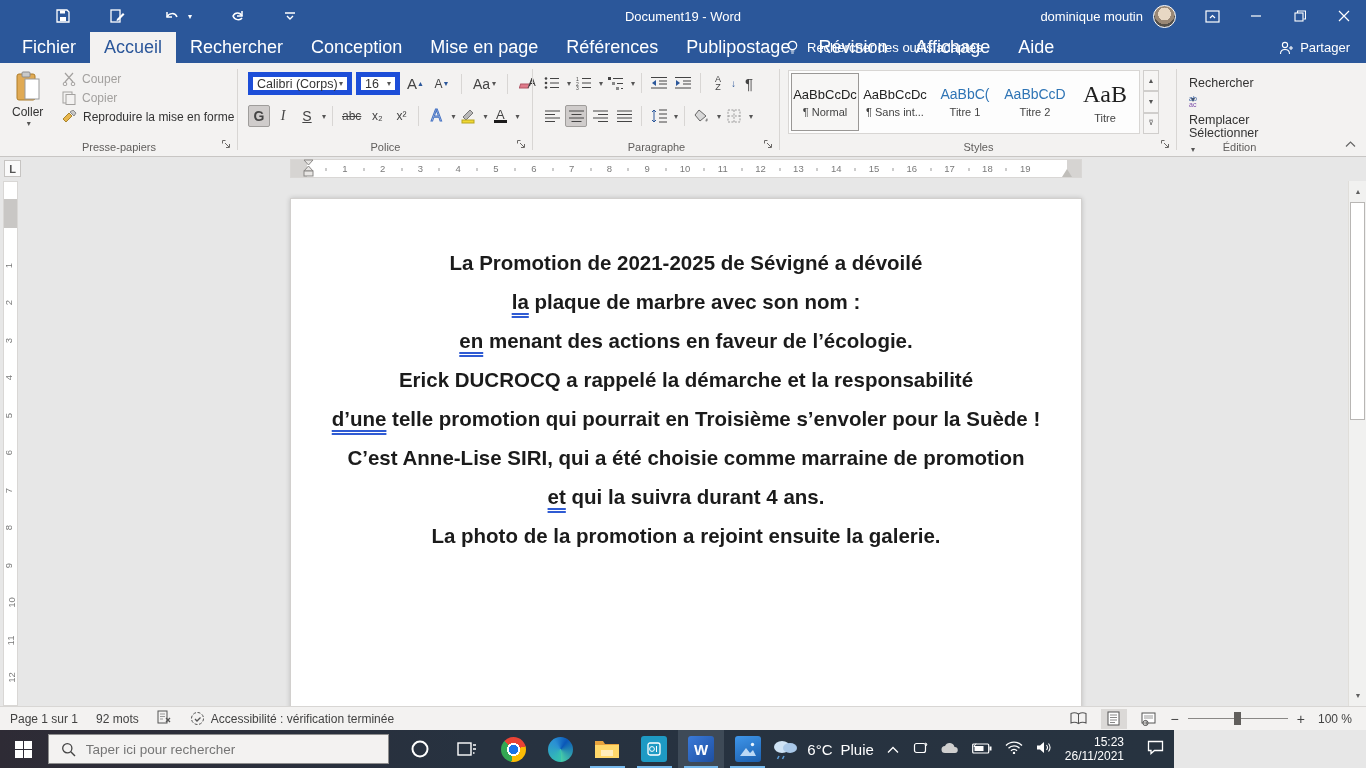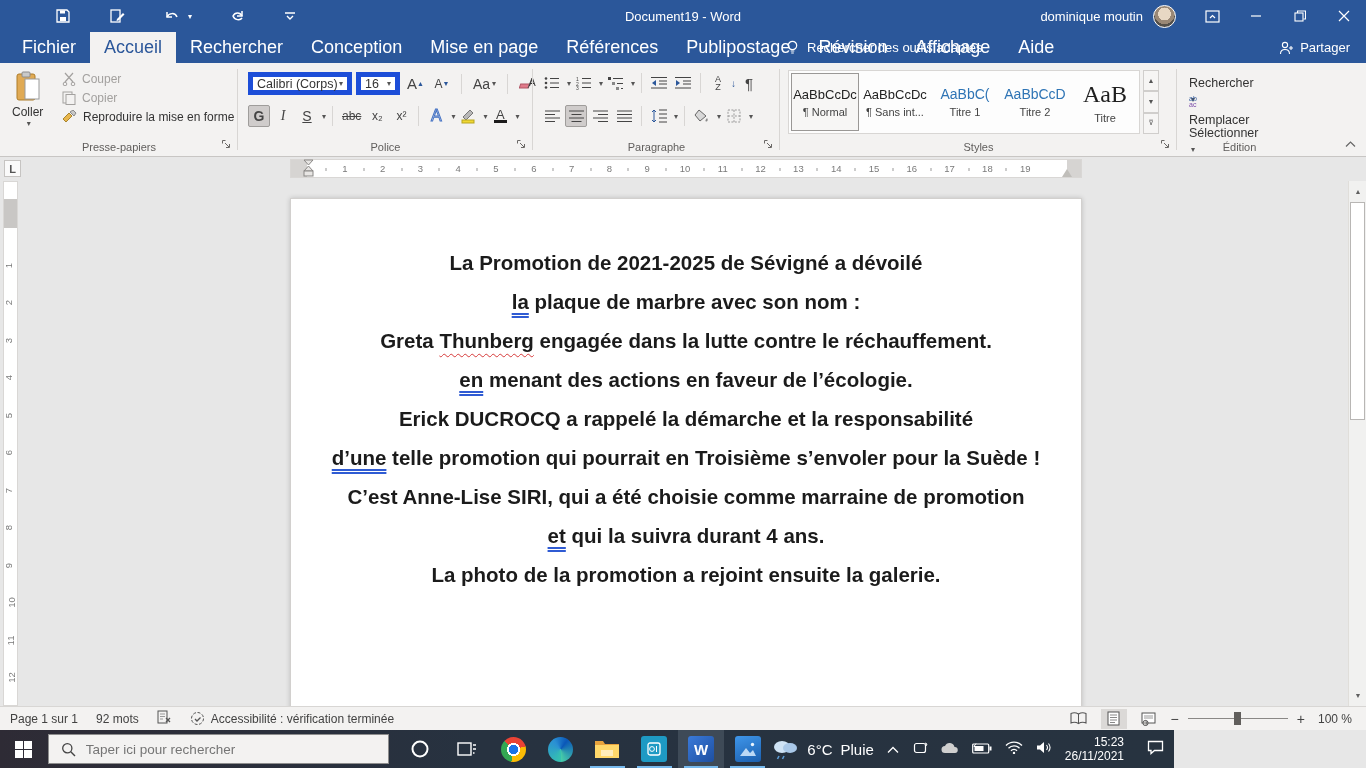--- a/index.html
+++ b/index.html
@@ -583,21 +583,20 @@
         <span class="vnum" style="top: 340px;">8</span>
         <span class="vnum" style="top: 377.5px;">9</span>
         <span class="vnum" style="top: 415px;">10</span>
         <span class="vnum" style="top: 452.5px;">11</span>
         <span class="vnum" style="top: 490px;">12</span>
       </div>
     <div class="page">
       <div class="doctext" id="doc-host">
           <div class="doc-line"><span>La Promotion de 2021-2025 de Sévigné a dévoilé</span></div>
           <div class="doc-line"><span class="mk-grammar">la</span><span> plaque de marbre avec son nom :</span></div>
-          <div class="doc-line"><span>Greta </span><span class="mk-spell">Thunberg</span><span> engagée dans la lutte contre le réchauffement.</span></div>
           <div class="doc-line"><span class="mk-grammar">en</span><span> menant des actions en faveur de l’écologie.</span></div>
           <div class="doc-line"><span>Erick DUCROCQ a rappelé la démarche et la responsabilité</span></div>
           <div class="doc-line"><span class="mk-grammar">d’une</span><span> telle promotion qui pourrait en Troisième s’envoler pour la Suède !</span></div>
           <div class="doc-line"><span>C’est Anne-Lise SIRI, qui a été choisie comme marraine de promotion</span></div>
           <div class="doc-line"><span class="mk-grammar">et</span><span> qui la suivra durant 4 ans.</span></div>
           <div class="doc-line"><span>La photo de la promotion a rejoint ensuite la galerie.</span></div>
         </div>
     </div>
     <div class="vscroll">
       <div class="varrow" style="top:2px">▲</div>

